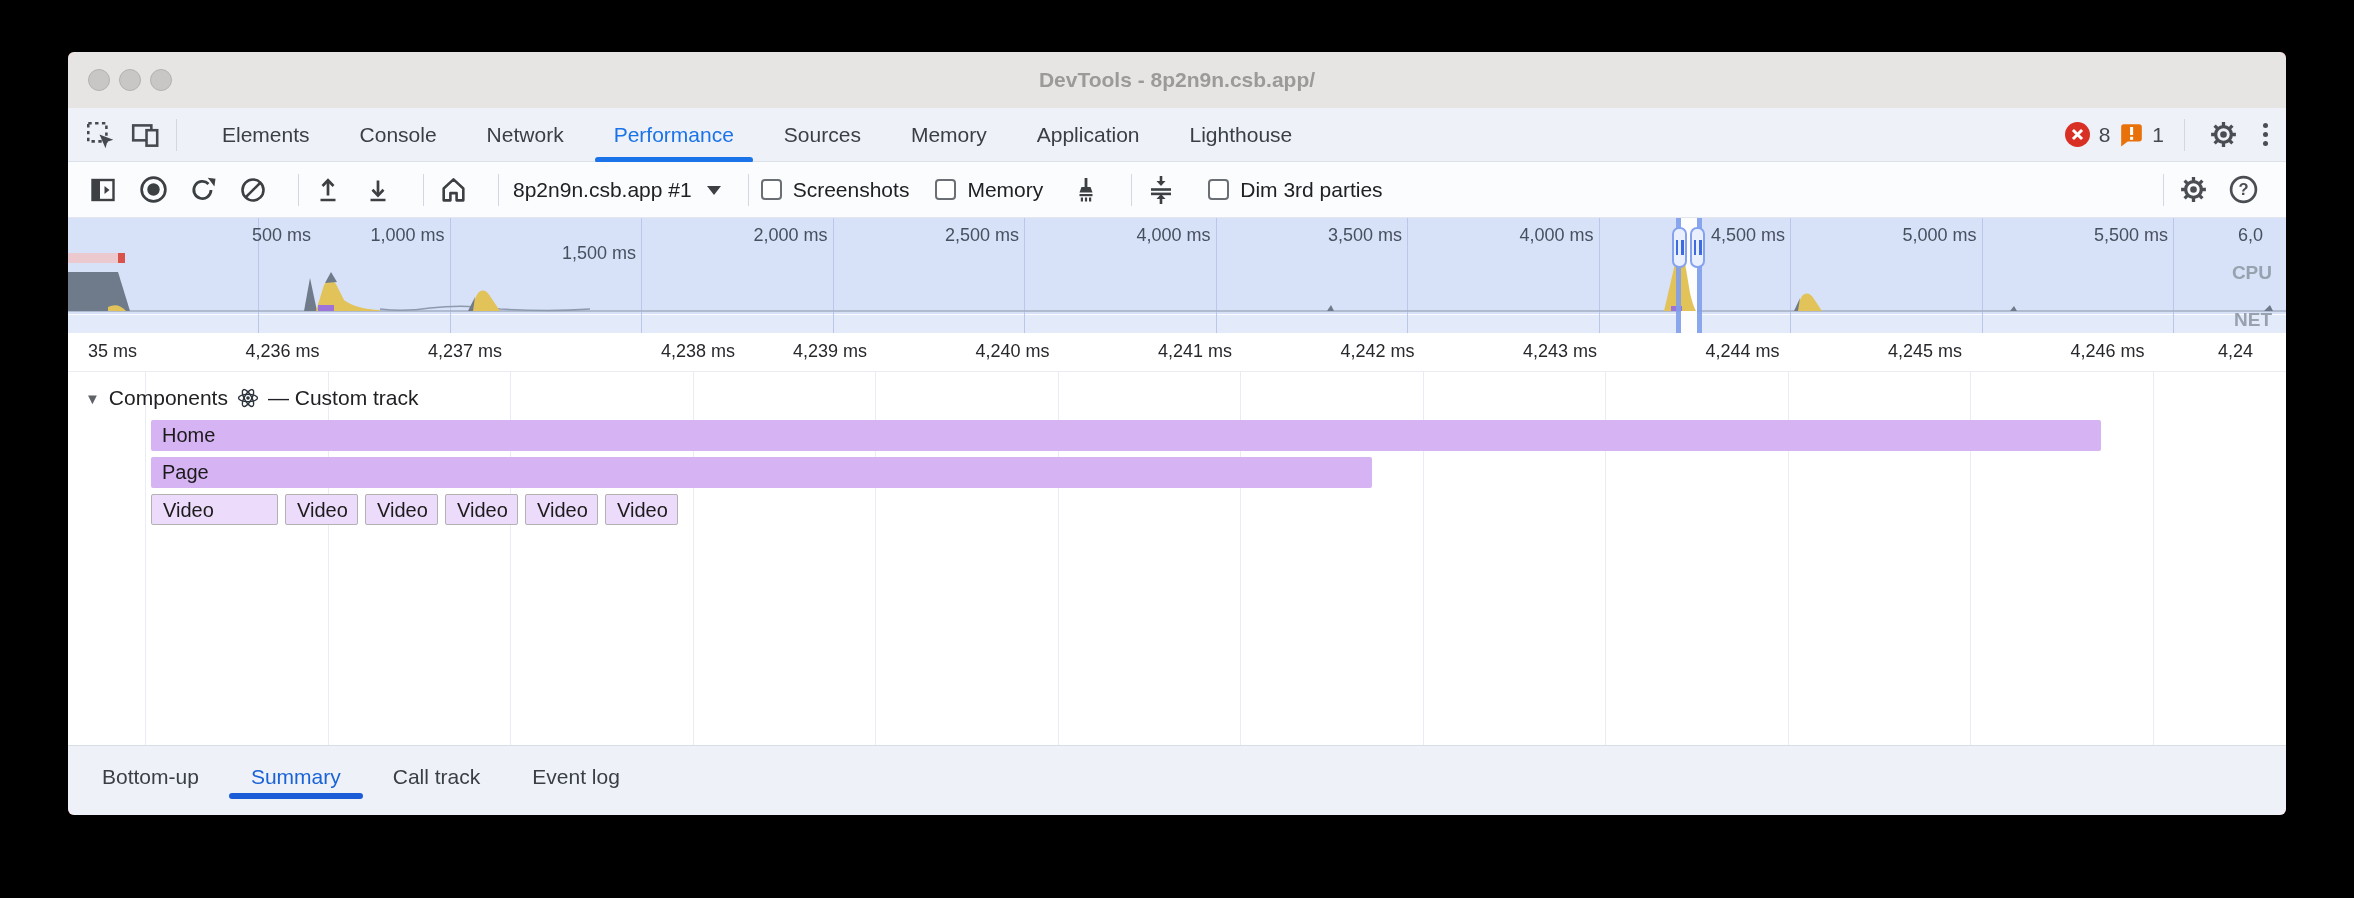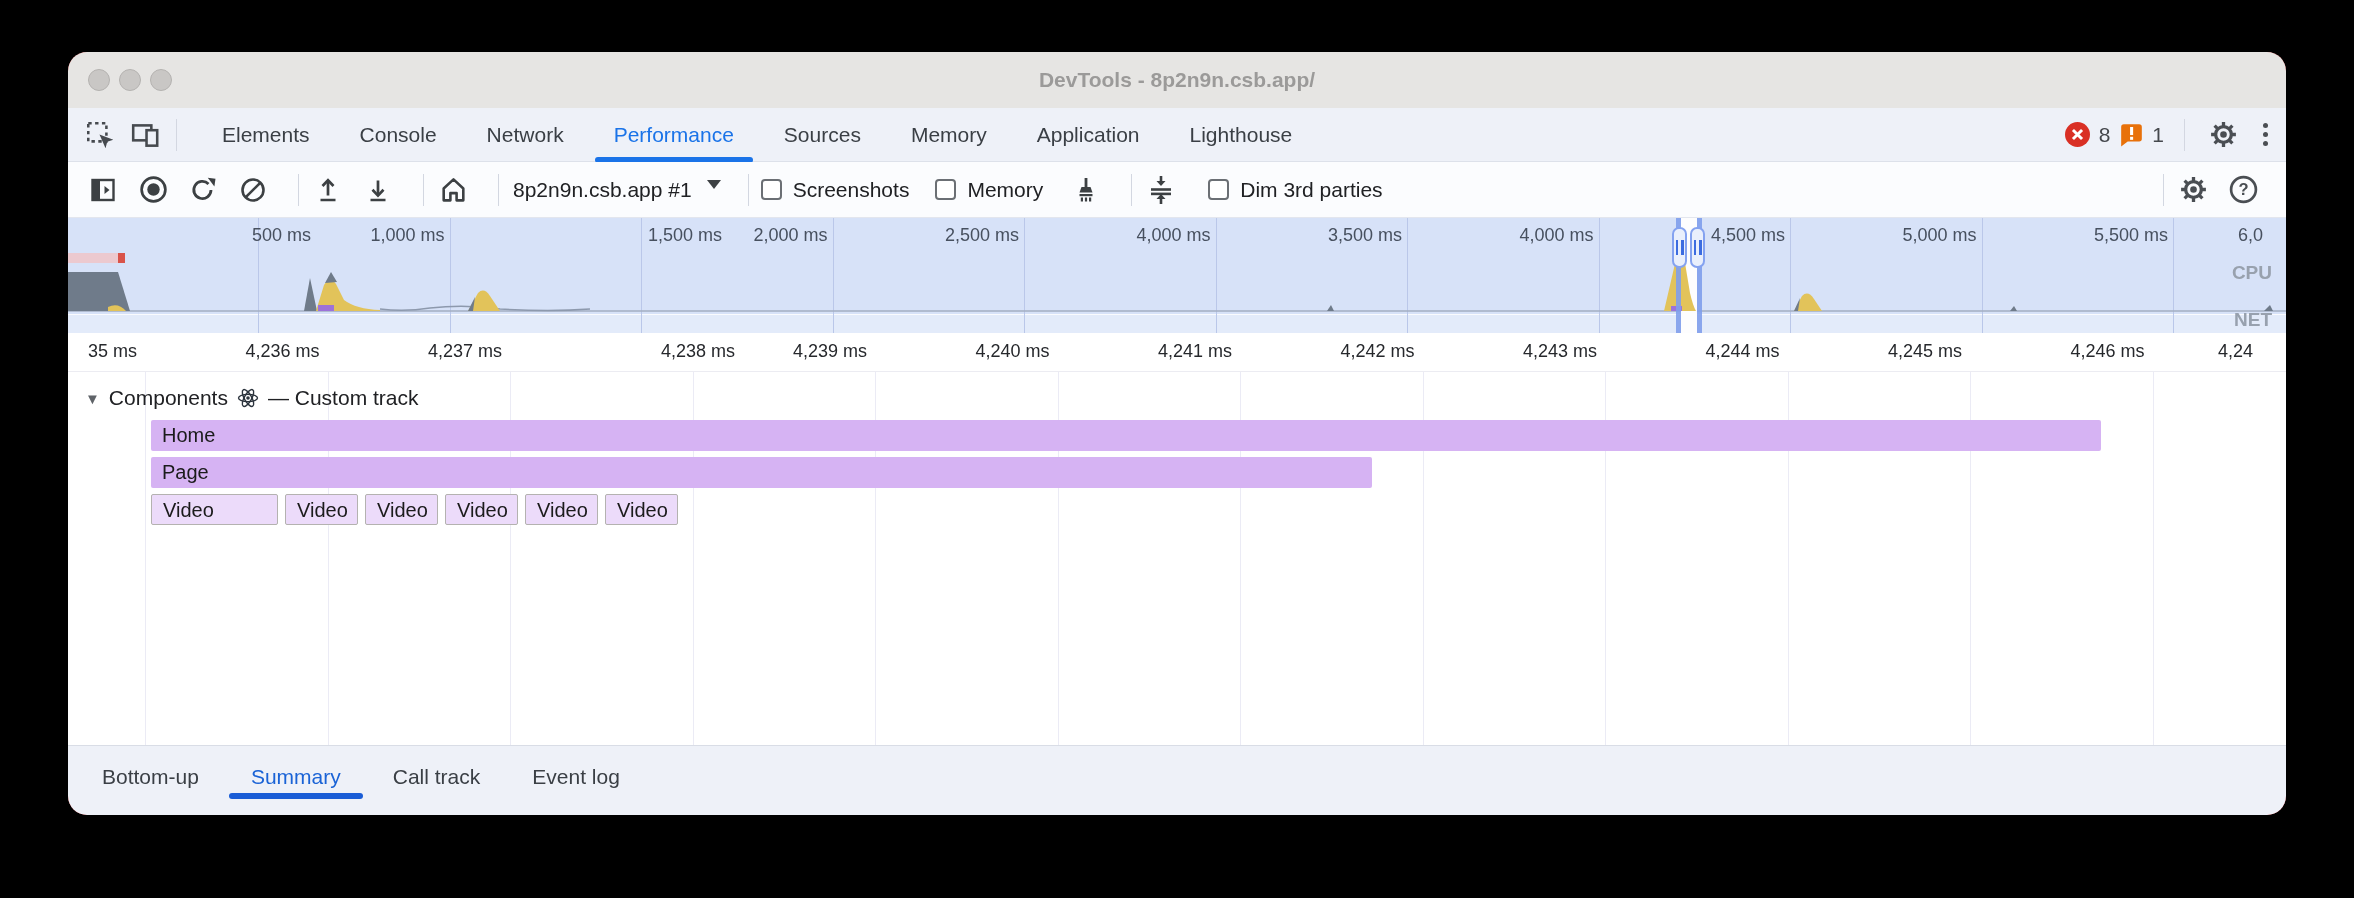--- a/index.html
+++ b/index.html
@@ -1,19 +1,19 @@
 <!DOCTYPE html>
 <html style="--accent: #1a73e8; --overview-bg: #d7e2f8; --bar-mid: #d6b3f3; --bar-light: #ecdbfa; --error: #d93025; --warning: #e8710a; --cpu-gray: #6f7b8a; --cpu-yellow: #e2c35a; --cpu-purple: #9d72d9;"><head>
 <meta charset="utf-8">
 <style>
   html,body{margin:0;padding:0;}
   body{width:2354px;height:898px;background:#000;overflow:hidden;
        font-family:"Liberation Sans", sans-serif;-webkit-font-smoothing:antialiased;}
   .window{position:absolute;left:68px;top:52px;width:2218px;height:763px;
-          background:#b91c1c;border-radius:19px;overflow:hidden;}
+          background:#b91c1c;border-radius:6px;overflow:hidden;}
   
   .titlebar{position:absolute;left:0;top:0;width:100%;height:56px;background:#e6e5e3;}
   .lights{position:absolute;left:20px;top:17px;display:flex;gap:9px;}
   .light{width:22px;height:22px;border-radius:50%;background:#c9c7c5;border:1px solid #b4b2b0;box-sizing:border-box;}
   .title{position:absolute;left:0;right:0;top:0;height:56px;line-height:56px;text-align:center;
          color:#9b9a99;font-size:21px;font-weight:bold;}
   
   .tabbar{position:absolute;left:0;top:56px;width:100%;height:54px;background:#eef1f8;
           border-bottom:1px solid #dde1ea;box-sizing:border-box;display:flex;align-items:center;}
   .tb-icon{width:36px;height:36px;display:flex;align-items:center;justify-content:center;flex:0 0 auto;}
@@ -24,21 +24,21 @@
   .tab.active::after{content:"";position:absolute;left:6px;right:6px;bottom:-2px;height:6px;border-radius:4px;
                      background:var(--accent,#1a73e8);}
   .badges{margin-left:auto;display:flex;align-items:center;gap:8px;padding-right:4px;}
   .count{font-size:21px;color:#45484d;}
   .kebab{display:flex;flex-direction:column;gap:4px;padding:0 14px;}
   .kebab i{width:5px;height:5px;border-radius:50%;background:#4a4e53;}
   
   .toolbar{position:absolute;left:0;top:110px;width:100%;height:56px;background:#fbfcfe;
            border-bottom:1px solid #e3e6ee;box-sizing:border-box;display:flex;align-items:center;padding:0 18px;}
   .btn{width:34px;height:34px;display:flex;align-items:center;justify-content:center;margin-right:16px;flex:0 0 auto;}
-  .target-select{display:flex;gap:14px;margin:0 14px 0 2px;font-size:21px;color:#202124;white-space:nowrap;}
+  .target-select{display:flex;align-items:center;gap:14px;margin:0 14px 0 2px;font-size:21px;color:#202124;white-space:nowrap;}
   .cbgroup{display:flex;align-items:center;gap:11px;margin-right:26px;white-space:nowrap;}
   .cb{width:21px;height:21px;border:2.2px solid #6b6f74;border-radius:4px;box-sizing:border-box;background:#fff;}
   .cblabel{font-size:21px;color:#202124;}
   .tb-right{margin-left:auto;display:flex;align-items:center;}
   
   .overview{position:absolute;left:0;top:166px;width:100%;height:115px;background:var(--overview-bg,#d7e2f8);overflow:hidden;}
   .ov-grid{position:absolute;top:0;bottom:0;width:1px;background:#bac7e9;z-index:1;}
   .ov-tick{position:absolute;top:7px;font-size:18px;color:#47505f;white-space:nowrap;z-index:2;}
   .cpu-svg{position:absolute;left:0;top:0;z-index:3;pointer-events:none;}
   .net-band{position:absolute;left:0;right:0;top:96px;height:19px;background:rgba(255,255,255,0.30);
@@ -316,21 +316,21 @@
       <div class="ov-grid" style="left: 764.5px;"></div>
       <div class="ov-grid" style="left: 956px;"></div>
       <div class="ov-grid" style="left: 1147.5px;"></div>
       <div class="ov-grid" style="left: 1339px;"></div>
       <div class="ov-grid" style="left: 1530.5px;"></div>
       <div class="ov-grid" style="left: 1722px;"></div>
       <div class="ov-grid" style="left: 1913.5px;"></div>
       <div class="ov-grid" style="left: 2105px;"></div>
       <div class="ov-tick" style="right: 1975px;">500 ms</div>
       <div class="ov-tick" style="right: 1841.5px;">1,000 ms</div>
-      <div class="ov-tick" style="right: 1564px;">1,500 ms</div>
+      <div class="ov-tick" style="right: 1650px; margin-top: 18px;">1,500 ms</div>
       <div class="ov-tick" style="right: 1458.5px;">2,000 ms</div>
       <div class="ov-tick" style="right: 1267px;">2,500 ms</div>
       <div class="ov-tick" style="right: 1075.5px;">4,000 ms</div>
       <div class="ov-tick" style="right: 884px;">3,500 ms</div>
       <div class="ov-tick" style="right: 692.5px;">4,000 ms</div>
       <div class="ov-tick" style="right: 501px;">4,500 ms</div>
       <div class="ov-tick" style="right: 309.5px;">5,000 ms</div>
       <div class="ov-tick" style="right: 118px;">5,500 ms</div>
       <div class="ov-tick" style="left: 2170px;">6,0</div>
     </div>

